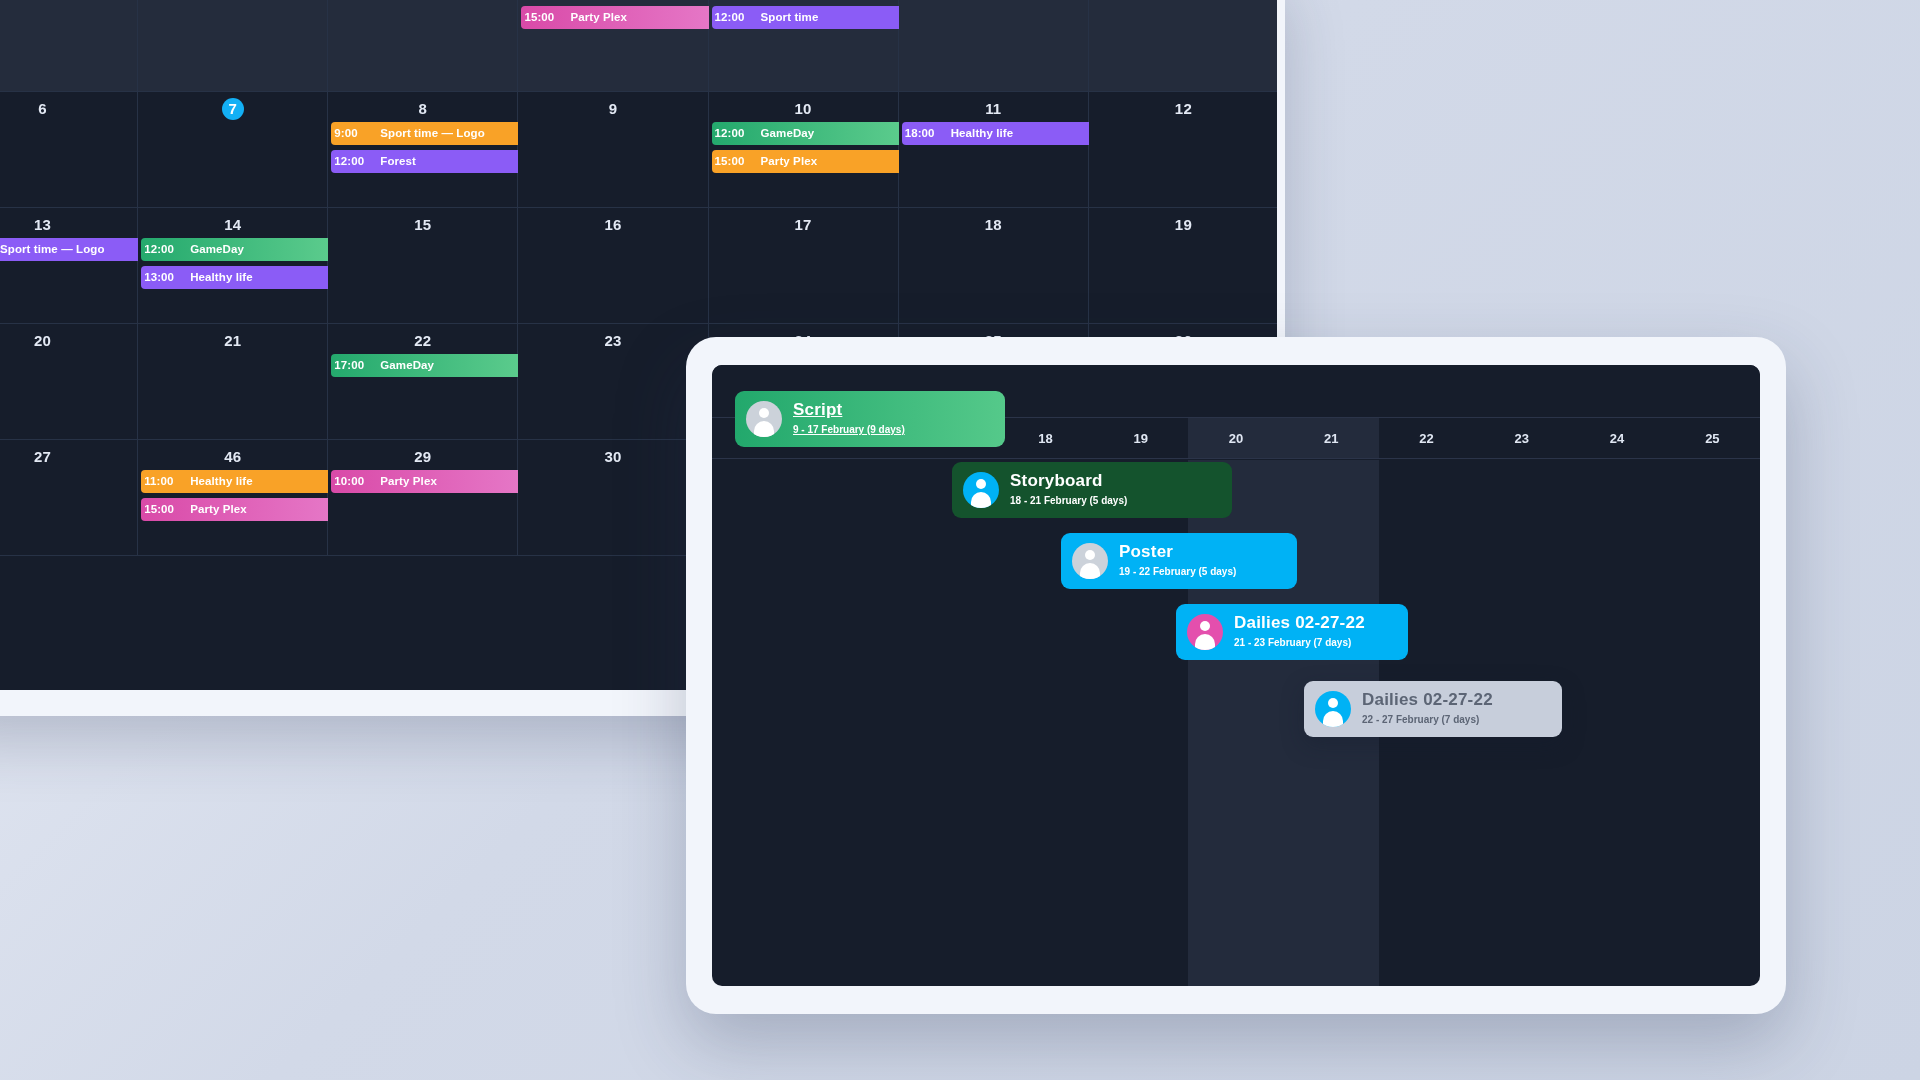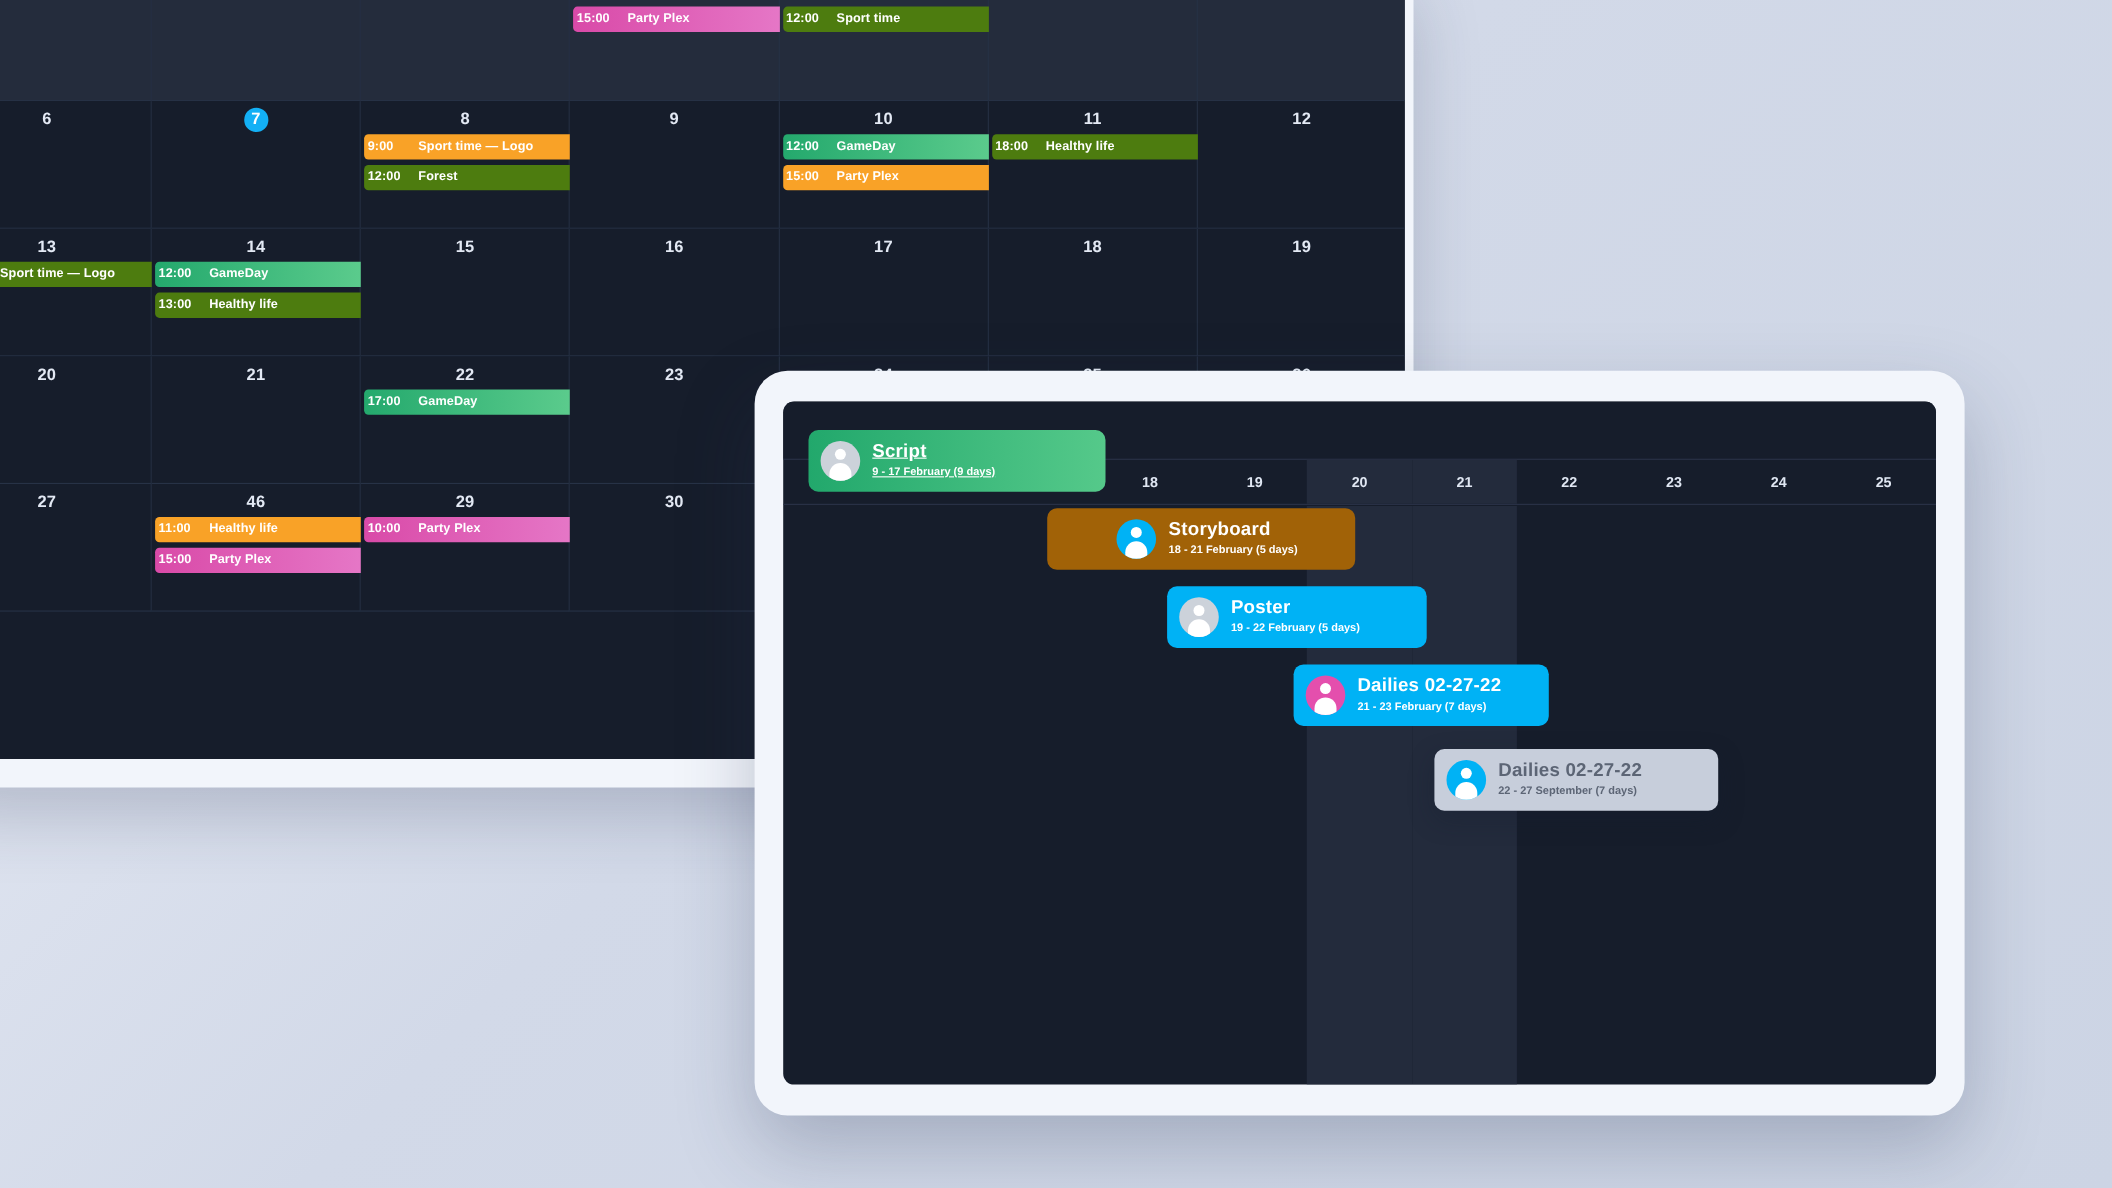--- a/index.html
+++ b/index.html
@@ -82,21 +82,21 @@
     color: #ffffff;
     font-size: 11.5px;
     font-weight: 600;
     white-space: nowrap;
     overflow: hidden;
     padding-left: 3px;
     letter-spacing: .1px;
   }
   .ev .t { display: inline-block; min-width: 44px; }
   .ev .n { margin-left: 2px; }
-  .ev.blue   { background: #4d7c0f; }
+  .ev.blue   { background: #8b5cf6; }
   .ev.orange { background: #f9a227; }
   .ev.green  { background: linear-gradient(90deg,#24a96d 0%,#5ecd8e 100%); }
   .ev.pink   { background: linear-gradient(90deg,#d94aa8 0%,#e679c8 100%); }
 
   
   #gantt-panel {
     position: absolute;
     left: 686px;
     top: 337px;
     width: 1100px;
@@ -176,21 +176,21 @@
     border-radius: 10px 10px 0 0;
     background: #ffffff;
   }
   .ava.gray { background: #ccd2da; }
   .ava.blue { background: #00b2f5; }
   .ava.pink { background: #e44fad; }
   .bar .txt { margin-left: 11px; }
   .bar .ttl { font-size: 17px; font-weight: 700; letter-spacing: .2px; line-height: 20px; }
   .bar .sub { font-size: 10px; font-weight: 700; line-height: 17px; margin-top: 1px; }
   .bar.green  { background: linear-gradient(90deg,#22a86c 0%,#55c98a 100%); text-decoration: underline; }
-  .bar.orange { background: #a16207; justify-content: center; }
+  .bar.orange { background: #14532d; }
   .bar.blue   { background: #00b2f5; }
   .bar.ghost {
     background: #c7cedb;
     box-shadow: 0 8px 22px rgba(20,28,45,.35);
   }
   .bar.ghost .ttl { color: #5c6575; }
   .bar.ghost .sub { color: #5c6575; }
 </style>
 </head>
 <body>
@@ -396,18 +396,18 @@
           <div class="ava pink"></div>
           <div class="txt">
             <div class="ttl">Dailies 02-27-22</div>
             <div class="sub">21 - 23 February (7 days)</div>
           </div>
         </div>
         <div class="bar ghost" style="left: 592px; top: 316px; width: 258px;">
           <div class="ava blue"></div>
           <div class="txt">
             <div class="ttl">Dailies 02-27-22</div>
-            <div class="sub">22 - 27 September (7 days)</div>
+            <div class="sub">22 - 27 February (7 days)</div>
           </div>
         </div>
       </div>
   </div>
 </div>
 
 </body></html>

